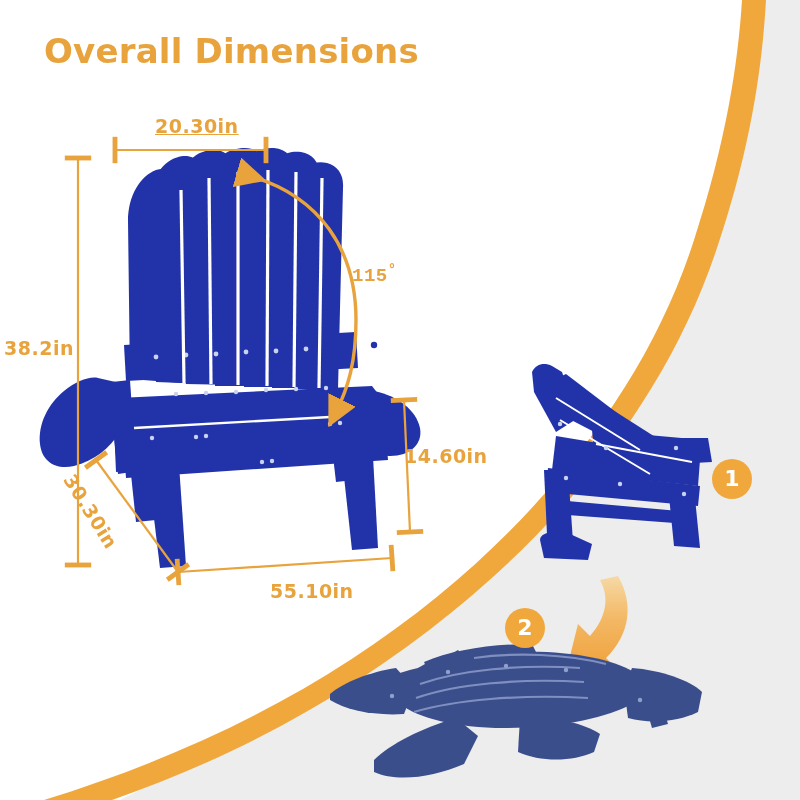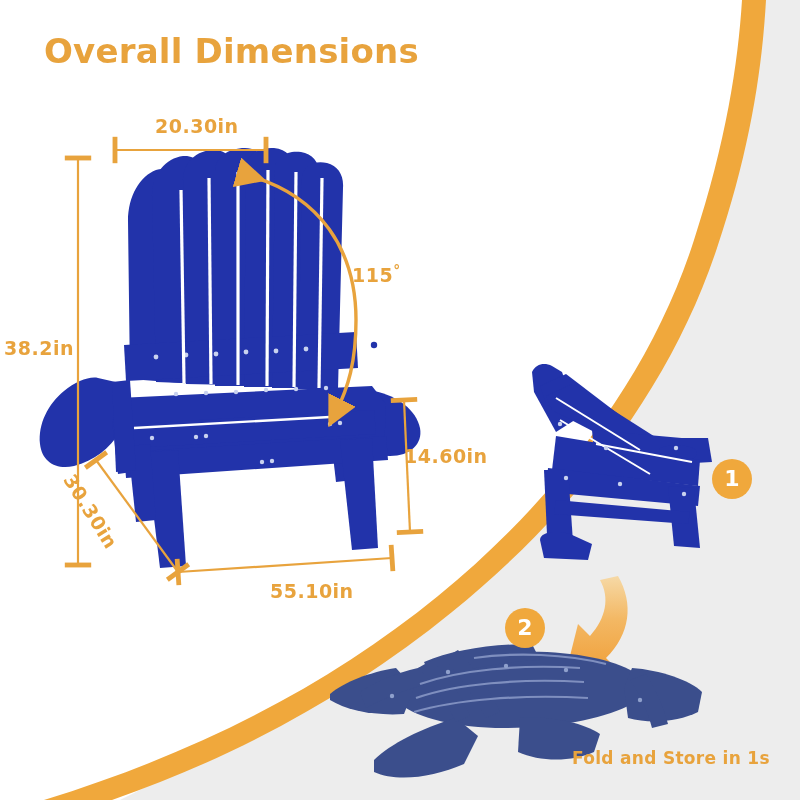--- a/index.html
+++ b/index.html
@@ -36,23 +36,23 @@
     position: absolute;
     left: 44px;
     top: 31px;
     font-family: "DejaVu Sans", sans-serif;
     font-weight: 700;
     font-size: 34px;
     color: #e8a33d;
     letter-spacing: 0.2px;
   }
   .dim-txt { font-size: 19px; }
-  #dim-width-label   { left: 155px; top: 115px; }
+  #dim-width-label   { left: 155px; top: 115px; text-decoration: underline; }
   #dim-height-label  { left: 4px;   top: 337px; }
-  #dim-angle-label   { left: 352px; top: 262px; font-size: 19px; }
+  #dim-angle-label   { left: 352px; top: 262px; font-size: 19px; font-family: Liberation Mono, monospace; }
   #dim-seat-label    { left: 404px; top: 445px; }
   #dim-depth-label   { left: 78px;  top: 470px; transform: rotate(58deg); transform-origin: left top; }
   #dim-length-label  { left: 270px; top: 580px; }
   #footer-note {
     position: absolute;
     left: 572px;
     top: 748px;
     font-family: "DejaVu Sans", sans-serif;
     font-weight: 700;
     font-size: 17px;
@@ -280,15 +280,14 @@
   <div class="lbl dim-txt" id="dim-seat-label">14.60in</div>
 
   <div class="lbl dim-txt" id="dim-depth-label">30.30in</div>
 
   <div class="lbl dim-txt" id="dim-length-label">55.10in</div>
 
   <div class="step-badge" id="step-badge-1">1</div>
 
   <div class="step-badge" id="step-badge-2">2</div>
 
-  <div id="footer-note">Fold and Store in 1s</div>
 
 </div>
 
 </body></html>

